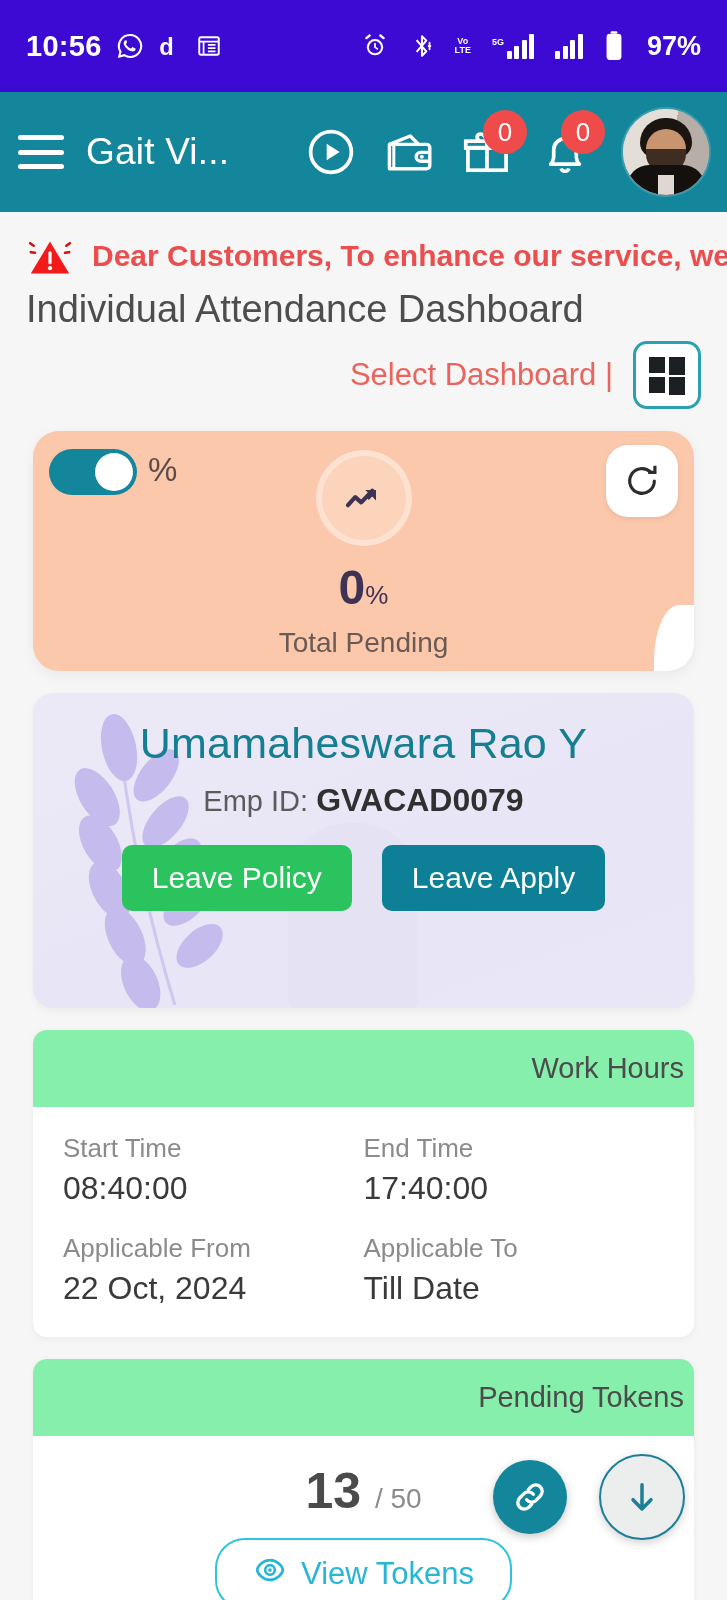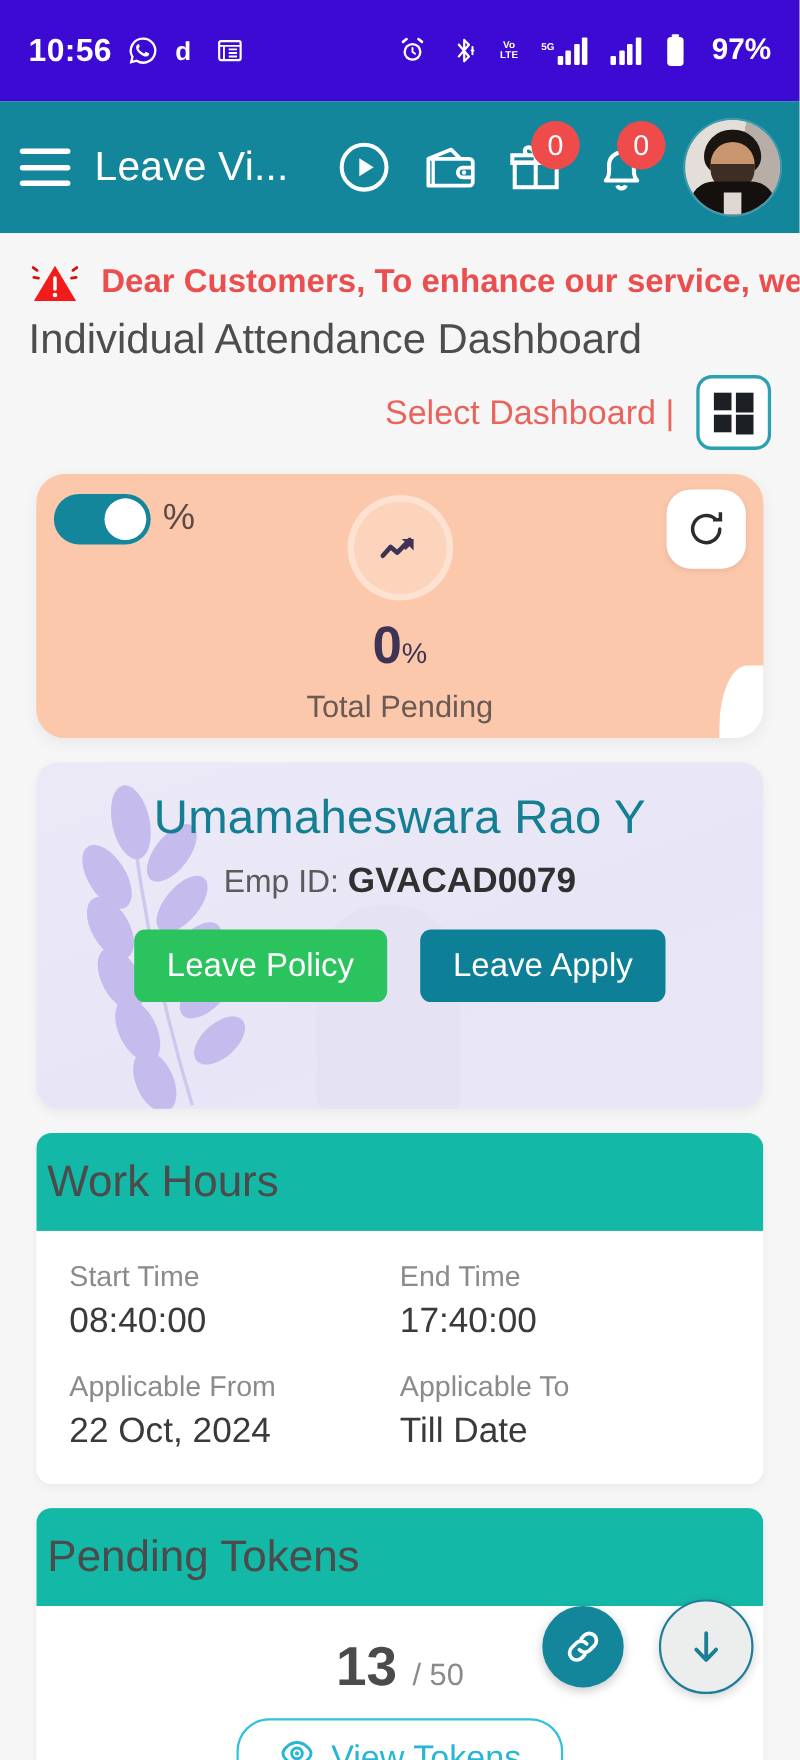--- a/index.html
+++ b/index.html
@@ -12,21 +12,21 @@
   }
 
   
   .statusbar{
     height:92px; background:#3d0ad4;
     display:flex; align-items:center; justify-content:space-between;
     padding:0 26px; color:#fff;
   }
   .sb-left{ display:flex; align-items:center; gap:14px; }
   .sb-time{ font-size:29px; font-weight:700; letter-spacing:.3px; }
-  .sb-right{ display:flex; gap:21px; }
+  .sb-right{ display:flex; align-items:center; gap:21px; }
   .sb-ico{ display:flex; align-items:center; justify-content:center; }
   .sb-batt{ font-size:27px; font-weight:700; margin-left:2px; }
 
   
   .bars{ display:flex; align-items:flex-end; gap:2.5px; height:26px; }
   .bars i{ display:block; width:5px; background:#fff; border-radius:1px; }
   .bars i:nth-child(1){ height:8px; }
   .bars i:nth-child(2){ height:13px; }
   .bars i:nth-child(3){ height:19px; }
   .bars i:nth-child(4){ height:25px; }
@@ -160,22 +160,22 @@
   }
   .btn-apply{ background:#0d7f96; }
   .btn-policy{ background:#2bc35e; }
 
   
   .card{
     margin:22px 33px 0 33px; background:#fff; border-radius:14px;
     overflow:hidden; box-shadow:0 2px 8px rgba(0,0,0,.05);
   }
   .card-head{
-    background:#14b8a6; text-align:left; padding:22px 10px;
-    font-size:40px; color:#4b4b4b;
+    background:#86efac; text-align:right; padding:22px 10px;
+    font-size:29px; color:#4b4b4b;
   }
   .wh-grid{ display:grid; grid-template-columns:1fr 1fr; padding:26px 30px 30px 30px;
     row-gap:26px; }
   .wh-k{ font-size:26px; color:#8b8b8b; }
   .wh-v{ font-size:32px; color:#3a3a3a; margin-top:6px; }
 
   .tok-body{ text-align:center; padding:26px 0 34px 0; }
   .tok-num{ font-size:50px; font-weight:700; color:#4b4b4b; }
   .tok-num small{ font-size:28px; font-weight:400; color:#8b8b8b; }
   .view-btn{
@@ -271,21 +271,21 @@
     <span class="sb-batt">97%</span>
   </div>
 </div>
 
 <div class="appbar">
   <div class="hamburger">
     <span></span>
       <span></span>
       <span></span>
   </div>
-  <div class="app-title">Leave Vi...</div>
+  <div class="app-title">Gait Vi...</div>
 
   <div class="appbar-actions">
     <div class="ab-icon">
       <svg width="52" height="52" viewBox="0 0 24 24">
           <circle cx="12" cy="12" r="9.4" fill="none" stroke="#fff" stroke-width="1.7"></circle>
           <path d="M10 8.2 16 12l-6 3.8Z" fill="#fff"></path>
         </svg>
     </div>
     <div class="ab-icon">
       <svg width="54" height="54" viewBox="0 0 26 24">

